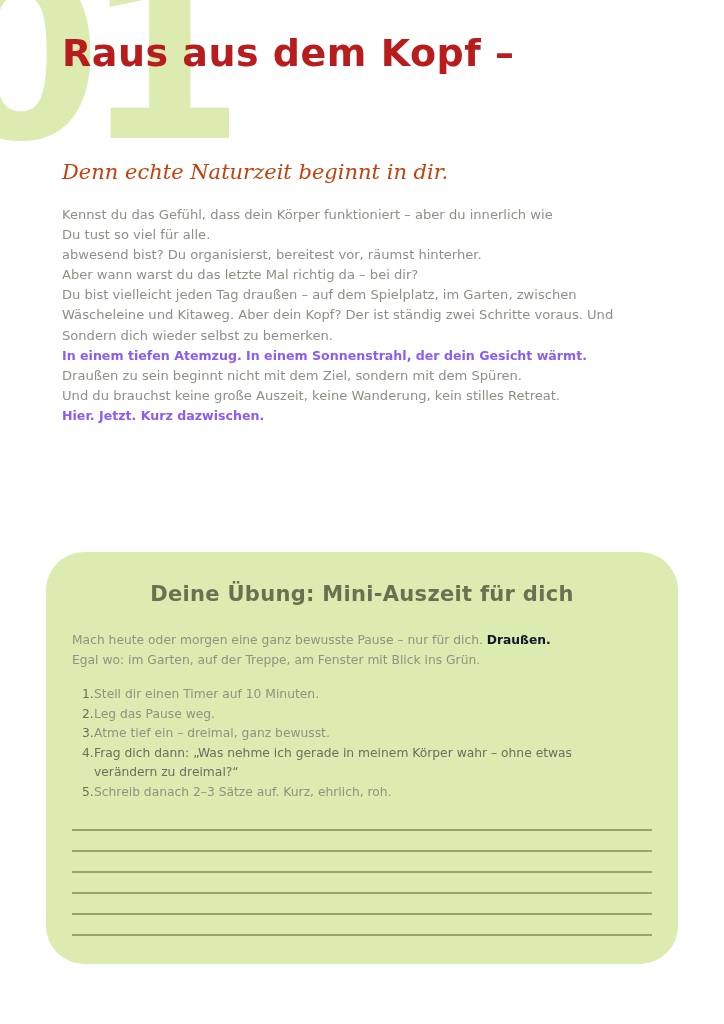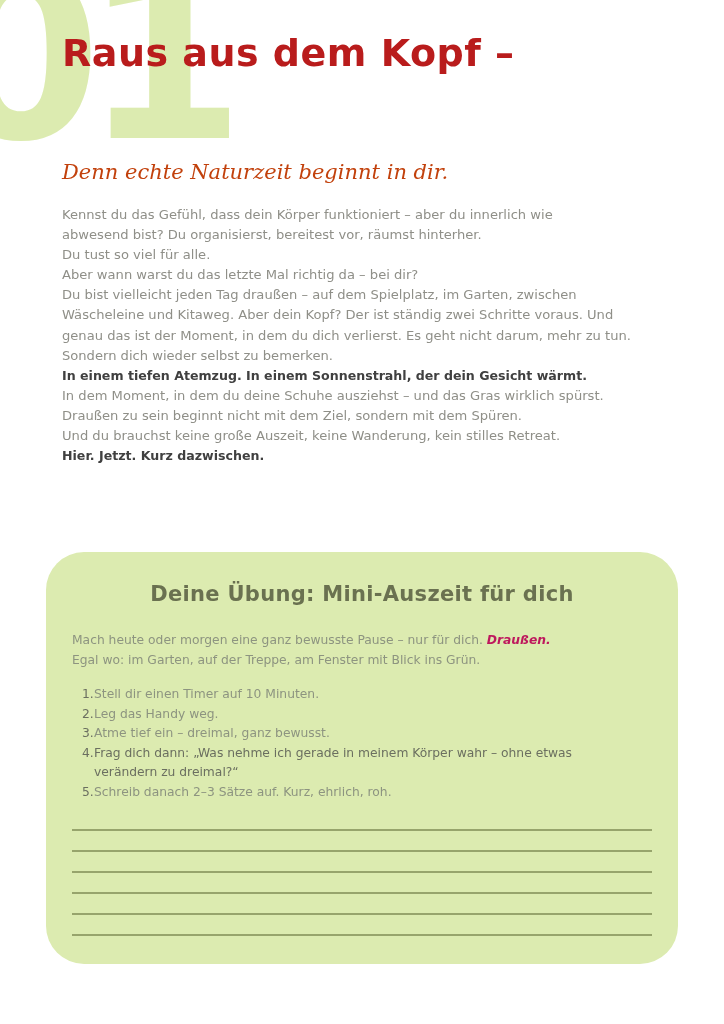--- a/index.html
+++ b/index.html
@@ -7,69 +7,67 @@
          font-family:"DejaVu Sans", sans-serif; color:#8a8a82; }
   .bignum { position:absolute; left:-60px; top:-58px; font-family:"DejaVu Sans", sans-serif;
             font-weight:bold; font-size:232px; line-height:1; color:#dcebb0; letter-spacing:-18px; z-index:0; }
   .title { position:absolute; left:62px; top:32px; margin:0; z-index:1; font-family:"DejaVu Sans", sans-serif;
            font-weight:bold; font-size:38px; line-height:43px; color:#b91c1c; letter-spacing:0.5px; }
   .title span { display:block; }
   .subtitle { position:absolute; left:62px; top:160px; font-family:"DejaVu Serif", serif; font-style:italic;
               font-size:21px; color:#c2410c; z-index:1; }
   .body { position:absolute; left:62px; top:205px; width:610px; font-size:13.1px; line-height:20.1px; color:#8f8f88; z-index:1; }
   .body p { margin:0; white-space:nowrap; }
-  .body p.strong { color:#404040; font-weight:bold; font-size:12.6px; }
+  .body p.strong { color:#8b5cf6; font-weight:bold; font-size:12.6px; }
   .card { position:absolute; left:46px; top:552px; width:632px; height:412px; background:#dcebb0; border-radius:38px; z-index:1; }
   .card-title { position:absolute; left:0; right:0; top:30px; text-align:center; margin:0; font-weight:bold; font-size:21px; color:#6a7150; letter-spacing:0.3px; }
   .intro { position:absolute; left:26px; top:78px; font-size:12.3px; line-height:20px; color:#8d9480; }
   .intro p { margin:0; white-space:nowrap; }
-  .intro b { color:#be185d;font-style:italic; }
+  .intro b { color:#0f172a; }
   .steps { position:absolute; left:36px; top:133px; margin:0; padding:0; list-style:none; font-size:12.3px; line-height:19.5px; color:#8d9480; }
   .steps li { position:relative; padding-left:12px; white-space:nowrap; }
   .steps li .num { position:absolute; left:0; color:#6b6f60; }
   .steps li.strong { color:#6b6f60; }
   .lines { position:absolute; left:26px; top:277px; width:580px; }
   .line { height:2px; background:#97a46c; margin-bottom:19px; }
 </style>
 </head>
 <body>
 
 <div class="bignum">01</div>
 
 <h1 class="title">
   <span>Raus aus dem Kopf –</span>
 </h1>
 
 <div class="subtitle">Denn echte Naturzeit beginnt in dir.</div>
 
 <div class="body">
   <p>Kennst du das Gefühl, dass dein Körper funktioniert – aber du innerlich wie</p>
+  <p>Du tust so viel für alle.</p>
   <p>abwesend bist? Du organisierst, bereitest vor, räumst hinterher.</p>
-  <p>Du tust so viel für alle.</p>
   <p>Aber wann warst du das letzte Mal richtig da – bei dir?</p>
   <p>Du bist vielleicht jeden Tag draußen – auf dem Spielplatz, im Garten, zwischen</p>
   <p>Wäscheleine und Kitaweg. Aber dein Kopf? Der ist ständig zwei Schritte voraus. Und</p>
-  <p>genau das ist der Moment, in dem du dich verlierst. Es geht nicht darum, mehr zu tun.</p>
   <p>Sondern dich wieder selbst zu bemerken.</p>
   <p class="strong">In einem tiefen Atemzug. In einem Sonnenstrahl, der dein Gesicht wärmt.</p>
-  <p>In dem Moment, in dem du deine Schuhe ausziehst – und das Gras wirklich spürst.</p>
   <p>Draußen zu sein beginnt nicht mit dem Ziel, sondern mit dem Spüren.</p>
   <p>Und du brauchst keine große Auszeit, keine Wanderung, kein stilles Retreat.</p>
   <p class="strong">Hier. Jetzt. Kurz dazwischen.</p>
 </div>
 
 <div class="card">
   <h2 class="card-title">Deine Übung: Mini-Auszeit für dich</h2>
   <div class="intro">
     <p><span>Mach heute oder morgen eine ganz bewusste Pause – nur für dich.</span> <b>Draußen.</b></p>
     <p>Egal wo: im Garten, auf der Treppe, am Fenster mit Blick ins Grün.</p>
   </div>
   <ol class="steps">
     <li><span class="num">1.</span><span>Stell dir einen Timer auf 10 Minuten.</span></li>
-    <li><span class="num">2.</span><span>Leg das Handy weg.</span></li>
+    <li><span class="num">2.</span><span>Leg das Pause weg.</span></li>
     <li><span class="num">3.</span><span>Atme tief ein – dreimal, ganz bewusst.</span></li>
     <li class="strong"><span class="num">4.</span><span>Frag dich dann: „Was nehme ich gerade in meinem Körper wahr – ohne etwas</span><br><span>verändern zu dreimal?“</span></li>
     <li><span class="num">5.</span><span>Schreib danach 2–3 Sätze auf. Kurz, ehrlich, roh.</span></li>
   </ol>
   <div class="lines">
     <div class="line"></div>
     <div class="line"></div>
     <div class="line"></div>
     <div class="line"></div>
     <div class="line"></div>

